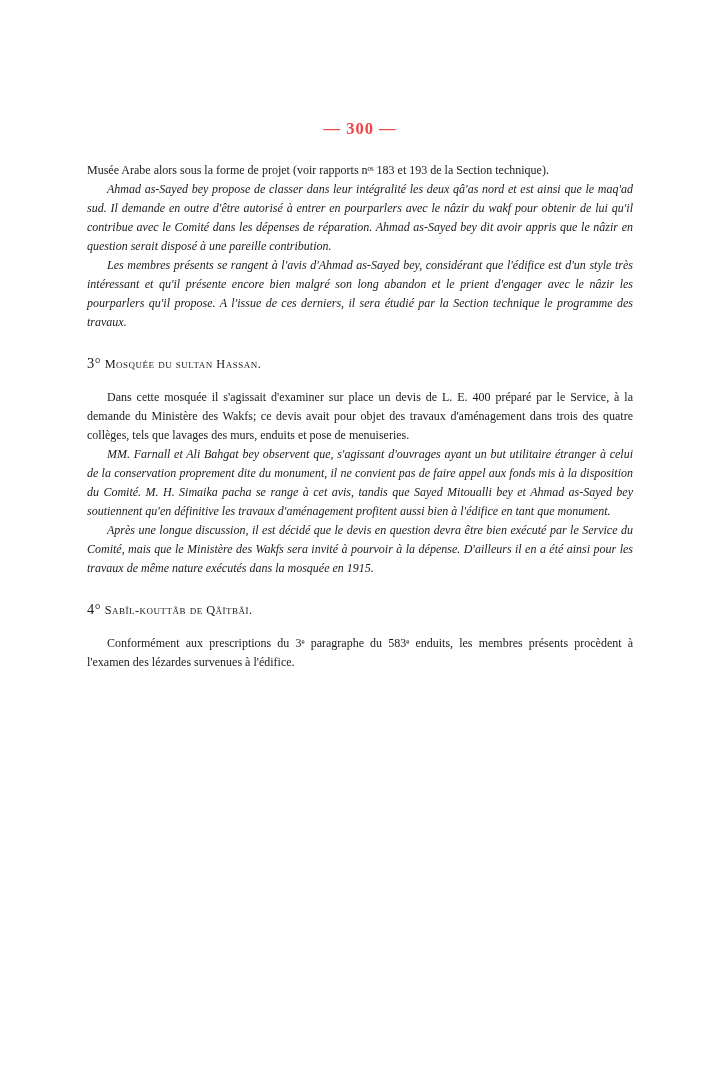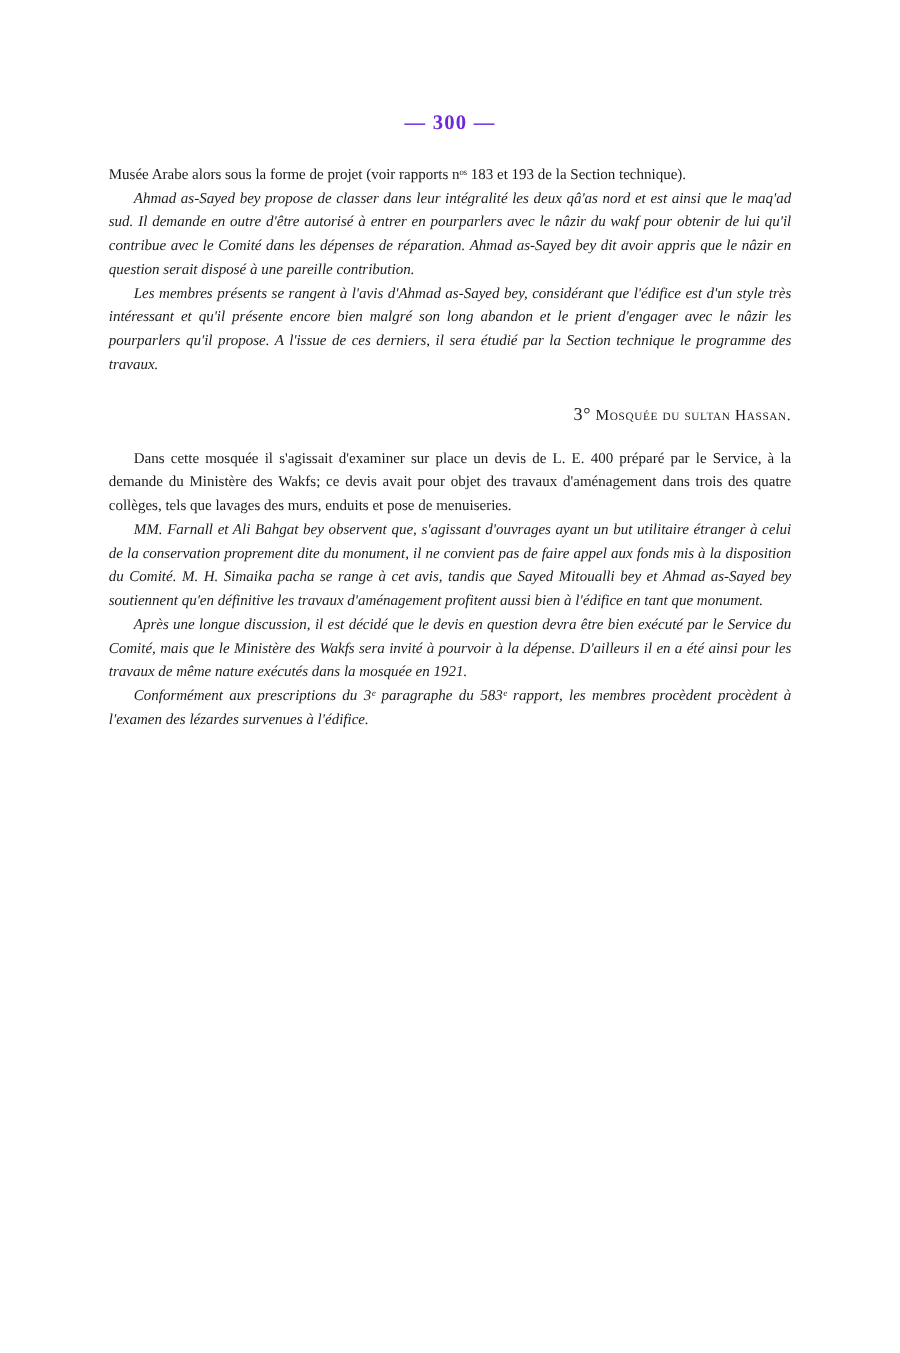--- a/index.html
+++ b/index.html
@@ -19,24 +19,24 @@
     width: 720px;
     height: 1082px;
     box-sizing: border-box;
     padding: 0;
     position: relative;
   }
   .page-number {
     text-align: center;
     font-size: 16.5px;
     letter-spacing: 1px;
-    margin-top: 88px;
+    margin-top: 119px;
     margin-bottom: 0;
     font-weight: 700;
-    color: #6d28d9;
+    color: #ef4444;
   }
   .content {
     margin: 0 auto;
     width: 546px;
     padding-top: 22px;
   }
   p.para {
     margin: 0;
     font-size: 12px;
     line-height: 1.585;
@@ -46,21 +46,21 @@
     hyphens: none;
   }
   p.para.indent {
     text-indent: 20px;
   }
   p.para + p.para {
     margin-top: 0;
     font-style: italic;
   }
   h2.section-heading {
-    text-align: right;
+    text-align: left;
     font-size: 12.3px;
     font-weight: 400;
     font-variant: small-caps;
     letter-spacing: 0.5px;
     margin: 23px 0 16px 0;
     color: #1a1a1a;
   }
   h2.section-heading .num {
     font-size: 14.5px;
     font-variant: normal;
@@ -79,19 +79,23 @@
     <p class="para indent">Ahmad as-Sayed bey propose de classer dans leur intégralité les deux qâ'as nord et est ainsi que le maq'ad sud. Il demande en outre d'être autorisé à entrer en pourparlers avec le nâzir du wakf pour obtenir de lui qu'il contribue avec le Comité dans les dépenses de réparation. Ahmad as-Sayed bey dit avoir appris que le nâzir en question serait disposé à une pareille contribution.</p>
     <p class="para indent">Les membres présents se rangent à l'avis d'Ahmad as-Sayed bey, considérant que l'édifice est d'un style très intéressant et qu'il présente encore bien malgré son long abandon et le prient d'engager avec le nâzir les pourparlers qu'il propose. A l'issue de ces derniers, il sera étudié par la Section technique le programme des travaux.</p>
 
     <h2 class="section-heading">
       <span class="num">3°</span>
       <span>Mosquée du sultan Hassan.</span>
     </h2>
 
     <p class="para indent">Dans cette mosquée il s'agissait d'examiner sur place un devis de L. E. 400 préparé par le Service, à la demande du Ministère des Wakfs; ce devis avait pour objet des travaux d'aménagement dans trois des quatre collèges, tels que lavages des murs, enduits et pose de menuiseries.</p>
     <p class="para indent">MM. Farnall et Ali Bahgat bey observent que, s'agissant d'ouvrages ayant un but utilitaire étranger à celui de la conservation proprement dite du monument, il ne convient pas de faire appel aux fonds mis à la disposition du Comité. M. H. Simaika pacha se range à cet avis, tandis que Sayed Mitoualli bey et Ahmad as-Sayed bey soutiennent qu'en définitive les travaux d'aménagement profitent aussi bien à l'édifice en tant que monument.</p>
-    <p class="para indent">Après une longue discussion, il est décidé que le devis en question devra être bien exécuté par le Service du Comité, mais que le Ministère des Wakfs sera invité à pourvoir à la dépense. D'ailleurs il en a été ainsi pour les travaux de même nature exécutés dans la mosquée en 1921.</p>
+    <p class="para indent">Après une longue discussion, il est décidé que le devis en question devra être bien exécuté par le Service du Comité, mais que le Ministère des Wakfs sera invité à pourvoir à la dépense. D'ailleurs il en a été ainsi pour les travaux de même nature exécutés dans la mosquée en 1915.</p>
 
+    <h2 class="section-heading">
+      <span class="num">4°</span>
+      <span>Sabîl-kouttâb de Qâïtbâï.</span>
+    </h2>
 
-    <p class="para indent">Conformément aux prescriptions du 3ᵉ paragraphe du 583ᵉ rapport, les membres procèdent procèdent à l'examen des lézardes survenues à l'édifice.</p>
+    <p class="para indent">Conformément aux prescriptions du 3ᵉ paragraphe du 583ᵉ enduits, les membres présents procèdent à l'examen des lézardes survenues à l'édifice.</p>
 
   </div>
 </div>
 
 </body></html>

